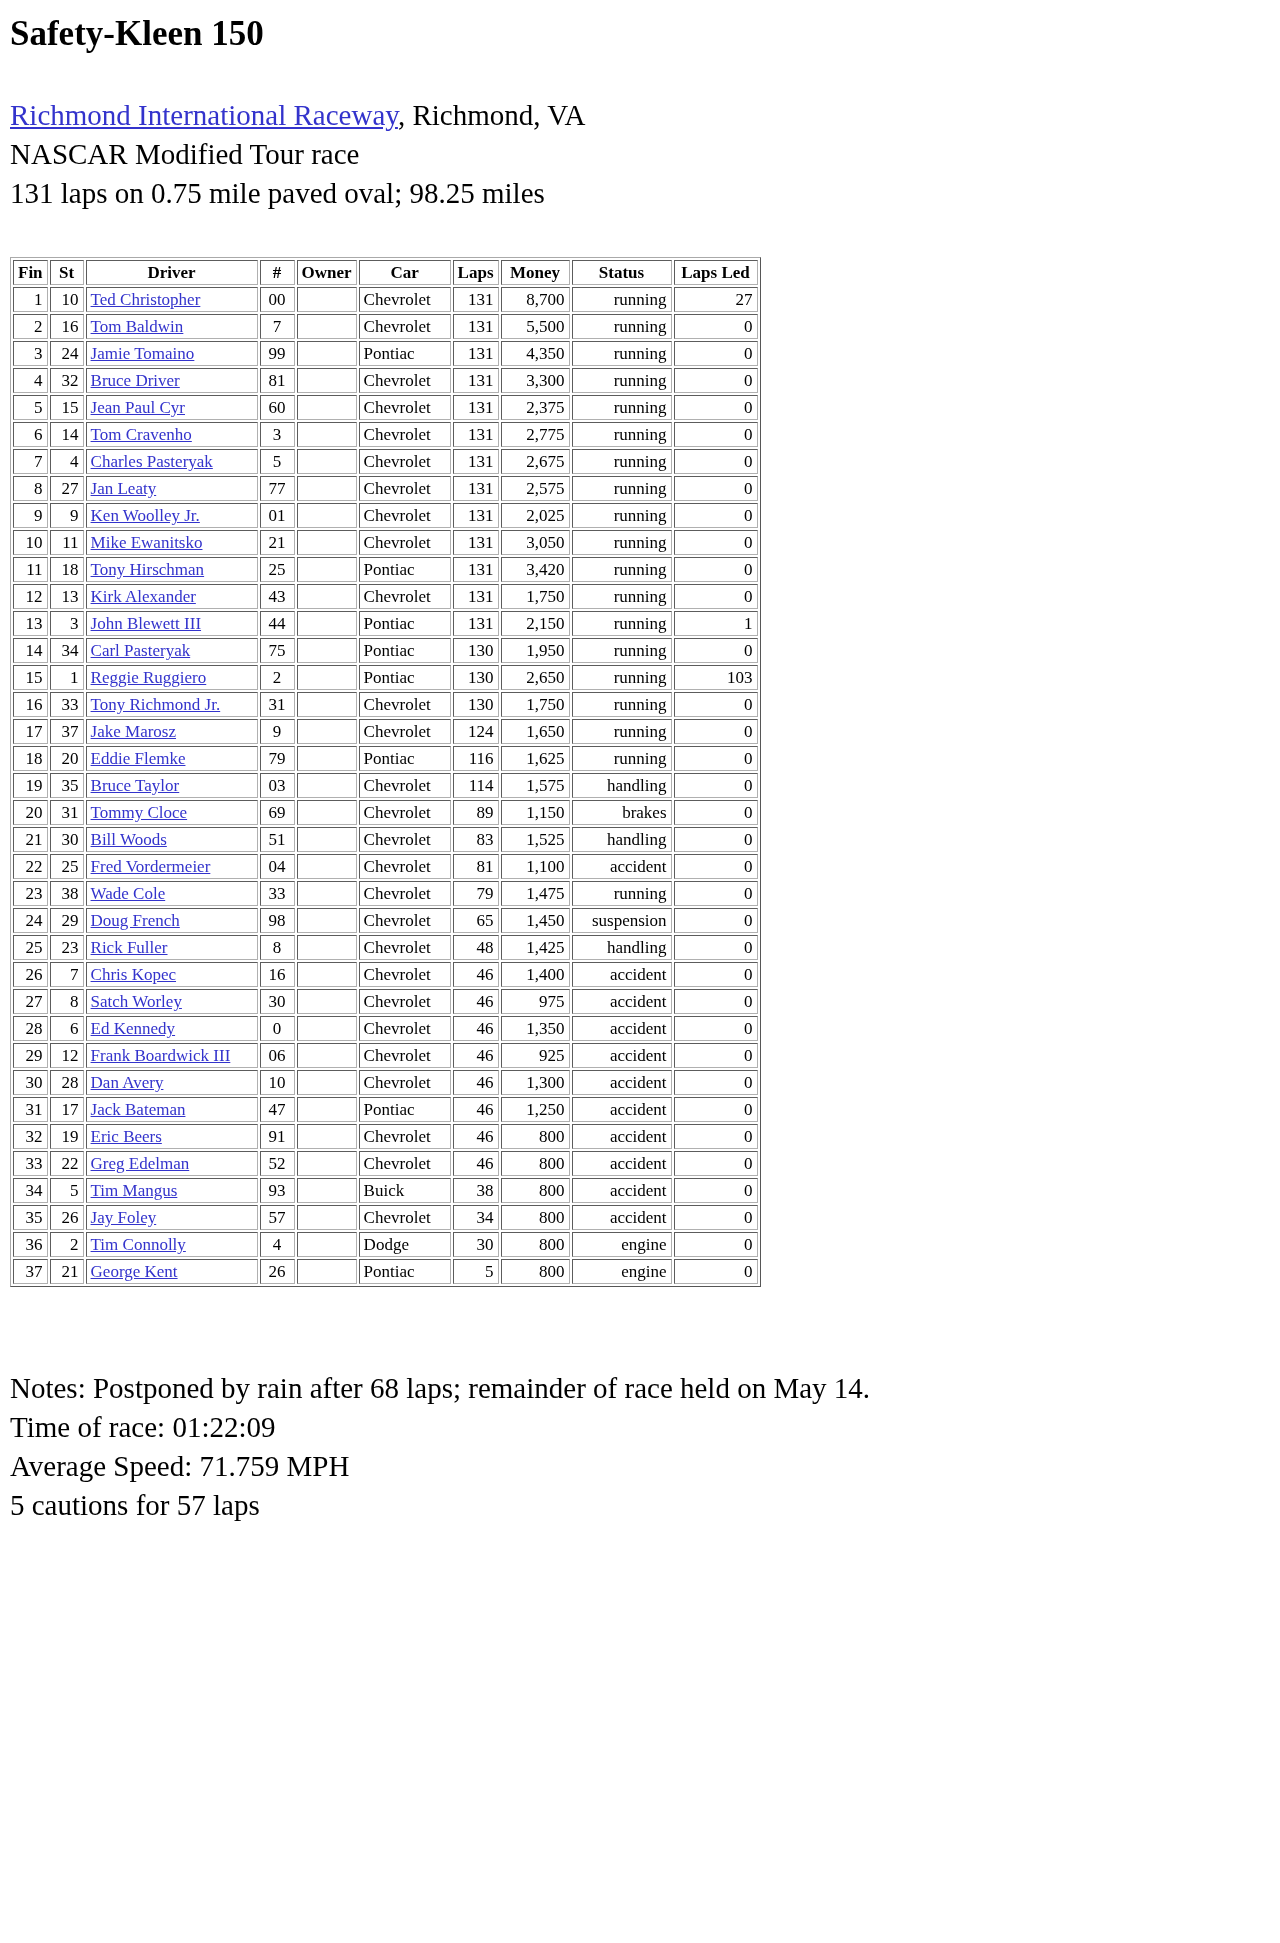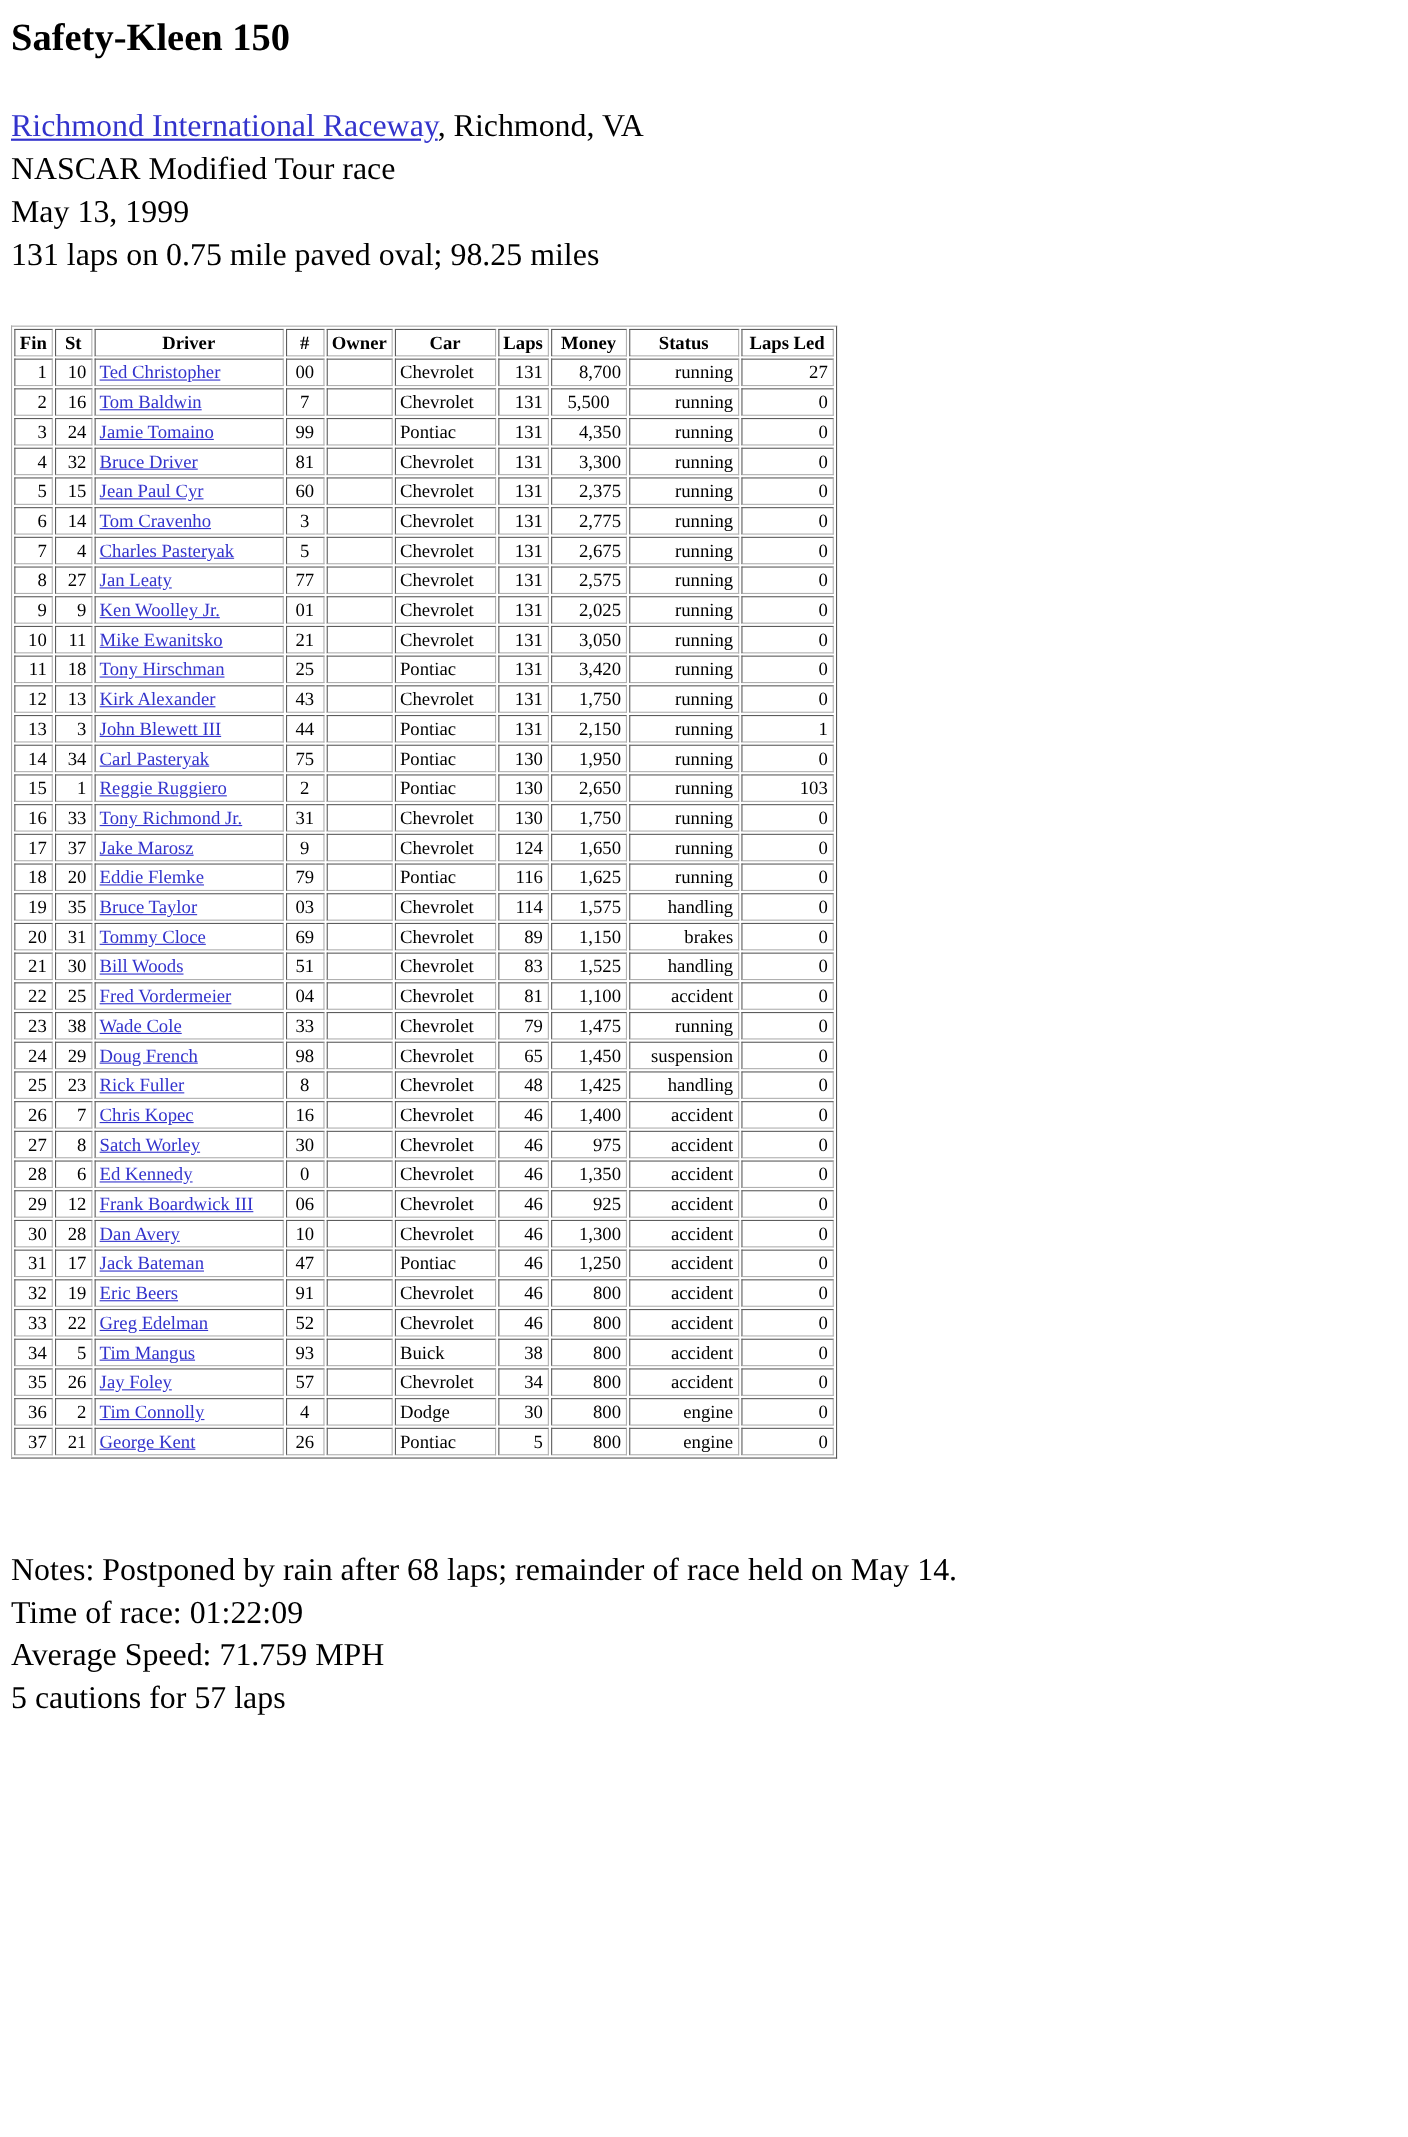--- a/index.html
+++ b/index.html
@@ -70,21 +70,20 @@
 </head>
 <body>
 
 <div class="page">
 
   <h1 class="title">Safety-Kleen 150</h1>
 
   <div class="intro">
     <div><a href="#" class="lnk">Richmond International Raceway</a><span>, Richmond, VA</span></div>
     <div>NASCAR Modified Tour race</div>
-    <div>May 13, 1999</div>
     <div>131 laps on 0.75 mile paved oval; 98.25 miles</div>
   </div>
 
   <table class="results">
     <colgroup>
       <col style="width:33px">
         <col style="width:34px">
         <col style="width:172px">
         <col style="width:35px">
         <col style="width:60px">
@@ -122,21 +121,21 @@
           <td style="text-align: right;">27</td>
         </tr>
         <tr>
           <td style="text-align: right;">2</td>
           <td style="text-align: right;">16</td>
           <td style="text-align: left;"><a href="#">Tom Baldwin</a></td>
           <td style="text-align: center;">7</td>
           <td style="text-align: left;"></td>
           <td style="text-align: left;">Chevrolet</td>
           <td style="text-align: right;">131</td>
-          <td style="text-align: center;">5,500</td>
+          <td style="text-align: right;">5,500</td>
           <td style="text-align: right;">running</td>
           <td style="text-align: right;">0</td>
         </tr>
         <tr>
           <td style="text-align: right;">3</td>
           <td style="text-align: right;">24</td>
           <td style="text-align: left;"><a href="#">Jamie Tomaino</a></td>
           <td style="text-align: center;">99</td>
           <td style="text-align: left;"></td>
           <td style="text-align: left;">Pontiac</td>

